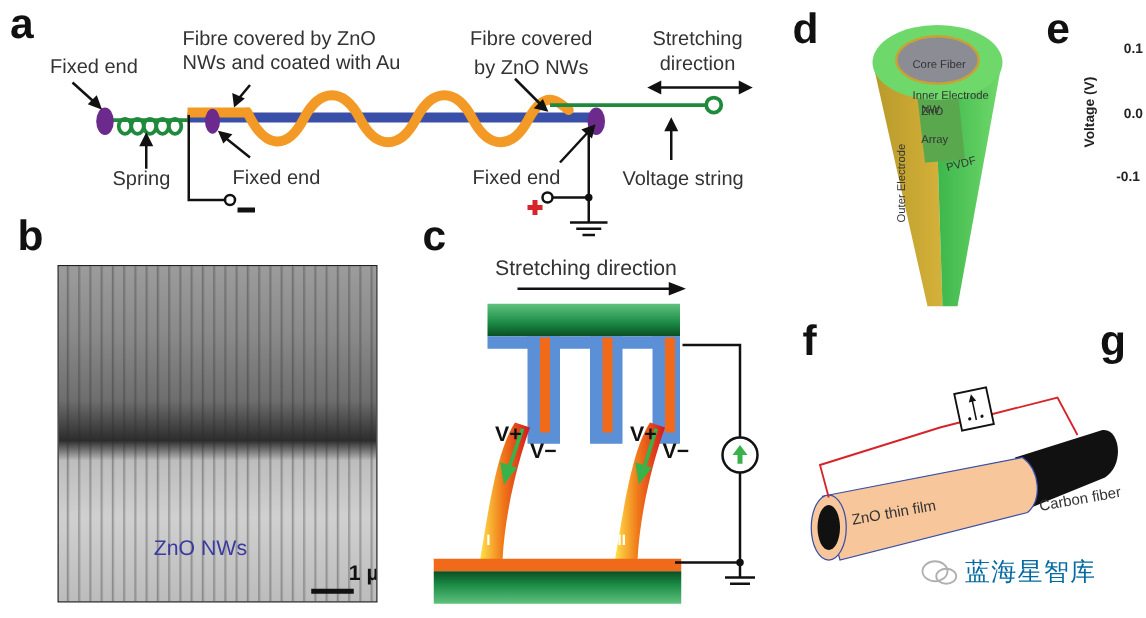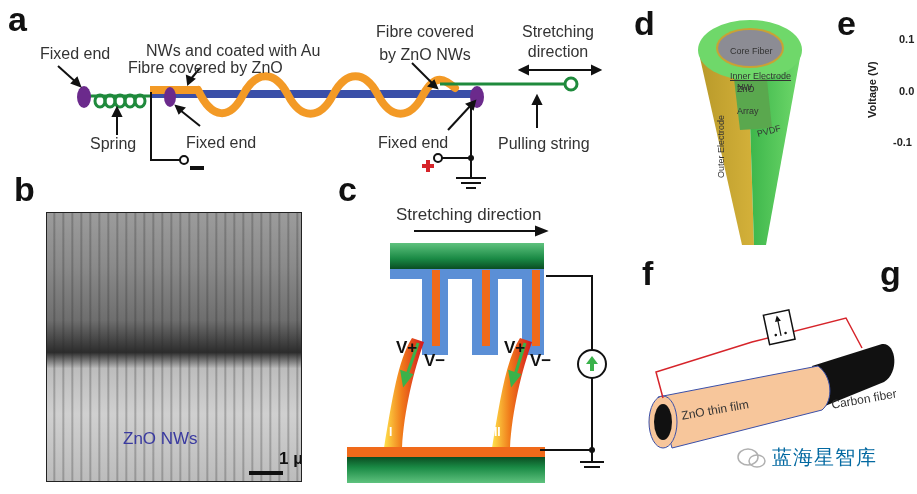--- a/index.html
+++ b/index.html
@@ -88,29 +88,29 @@
       <polygon points="437,88 429,86 434,81"></polygon>
     <line x1="448" y1="130" x2="472" y2="104"></line>
       <polygon points="475,101 473,109 467,104"></polygon>
     <line x1="537" y1="128" x2="537" y2="100"></line>
       <polygon points="537,96 533,104 541,104"></polygon>
   </g>
 </svg>
 
 <div class="lbl" style="left:40px;top:44px;">Fixed end</div>
 <div class="lbl" style="left:90px;top:134px;">Spring</div>
-<div class="lbl" style="left:128px;top:22px;margin-top:36px;">Fibre covered by ZnO</div>
+<div class="lbl" style="left:146px;top:22px;">Fibre covered by ZnO</div>
 <div class="lbl" style="left:146px;top:41px;">NWs and coated with Au</div>
 <div class="lbl" style="left:186px;top:133px;">Fixed end</div>
 <div class="lbl c" style="left:370px;top:22px;width:110px;">Fibre covered</div>
 <div class="lbl c" style="left:370px;top:45px;width:110px;">by ZnO NWs</div>
 <div class="lbl" style="left:378px;top:133px;">Fixed end</div>
 <div class="lbl c" style="left:510px;top:22px;width:96px;">Stretching</div>
 <div class="lbl c" style="left:510px;top:42px;width:96px;">direction</div>
-<div class="lbl" style="left:498px;top:134px;">Pulling string</div>
+<div class="lbl" style="left:498px;top:134px;">Voltage string</div>
 
 <div class="plabel" style="left:14px;top:172px;">b</div>
 <div class="sem">
   <div class="sem-bot-label">ZnO NWs</div>
   <div class="sem-scale">1 µm</div>
   <div class="sem-bar"></div>
 </div>
 
 <div class="plabel" style="left:338px;top:172px;">c</div>
 <div class="lbl" style="left:396px;top:205px;font-size:17px;">Stretching direction</div>
@@ -192,21 +192,21 @@
     </linearGradient>
   </defs>
   <path d="M 700 58 L 742 245 L 754 245 L 748 58 Z" fill="url(#gouter)"></path>
   <path d="M 748 58 L 754 245 L 766 245 L 800 58 Z" fill="url(#gpvdf)"></path>
   <path d="M 733 70 L 766 70 L 772 128 L 740 130 Z" fill="#5aa84e"></path>
   <ellipse cx="750" cy="50" rx="52" ry="30" fill="#6fd86a"></ellipse>
   <ellipse cx="750" cy="48" rx="34" ry="20" fill="#c9a234"></ellipse>
   <ellipse cx="750" cy="48" rx="32" ry="18" fill="#8c8c94"></ellipse>
 </svg>
 <div class="lbl small" style="left:730px;top:42px;">Core Fiber</div>
-<div class="lbl small" style="left:730px;top:67px;text-decoration:underline;">Inner Electrode</div>
+<div class="lbl small" style="left:730px;top:67px;">Inner Electrode</div>
 <div class="lbl small" style="left:737px;top:84px;line-height:11px;">ZnO</div>
 <div class="lbl small" style="left:737px;top:82px;line-height:11px;">NW</div>
 <div class="lbl small" style="left:737px;top:106px;line-height:11px;">Array</div>
 <div class="lbl small" style="left:757px;top:122px;transform:rotate(-15deg);">PVDF</div>
 <div class="lbl small" style="left:712px;top:178px;transform:rotate(-90deg);transform-origin:left top;">Outer Electrode</div>
 
 <div class="plabel" style="left:837px;top:6px;">e</div>
 <div class="axis-t" style="left:866px;top:118px;transform:rotate(-90deg);transform-origin:left top;">Voltage (V)</div>
 <div class="axis-t" style="left:899px;top:33px;">0.1</div>
 <div class="axis-t" style="left:899px;top:85px;">0.0</div>

